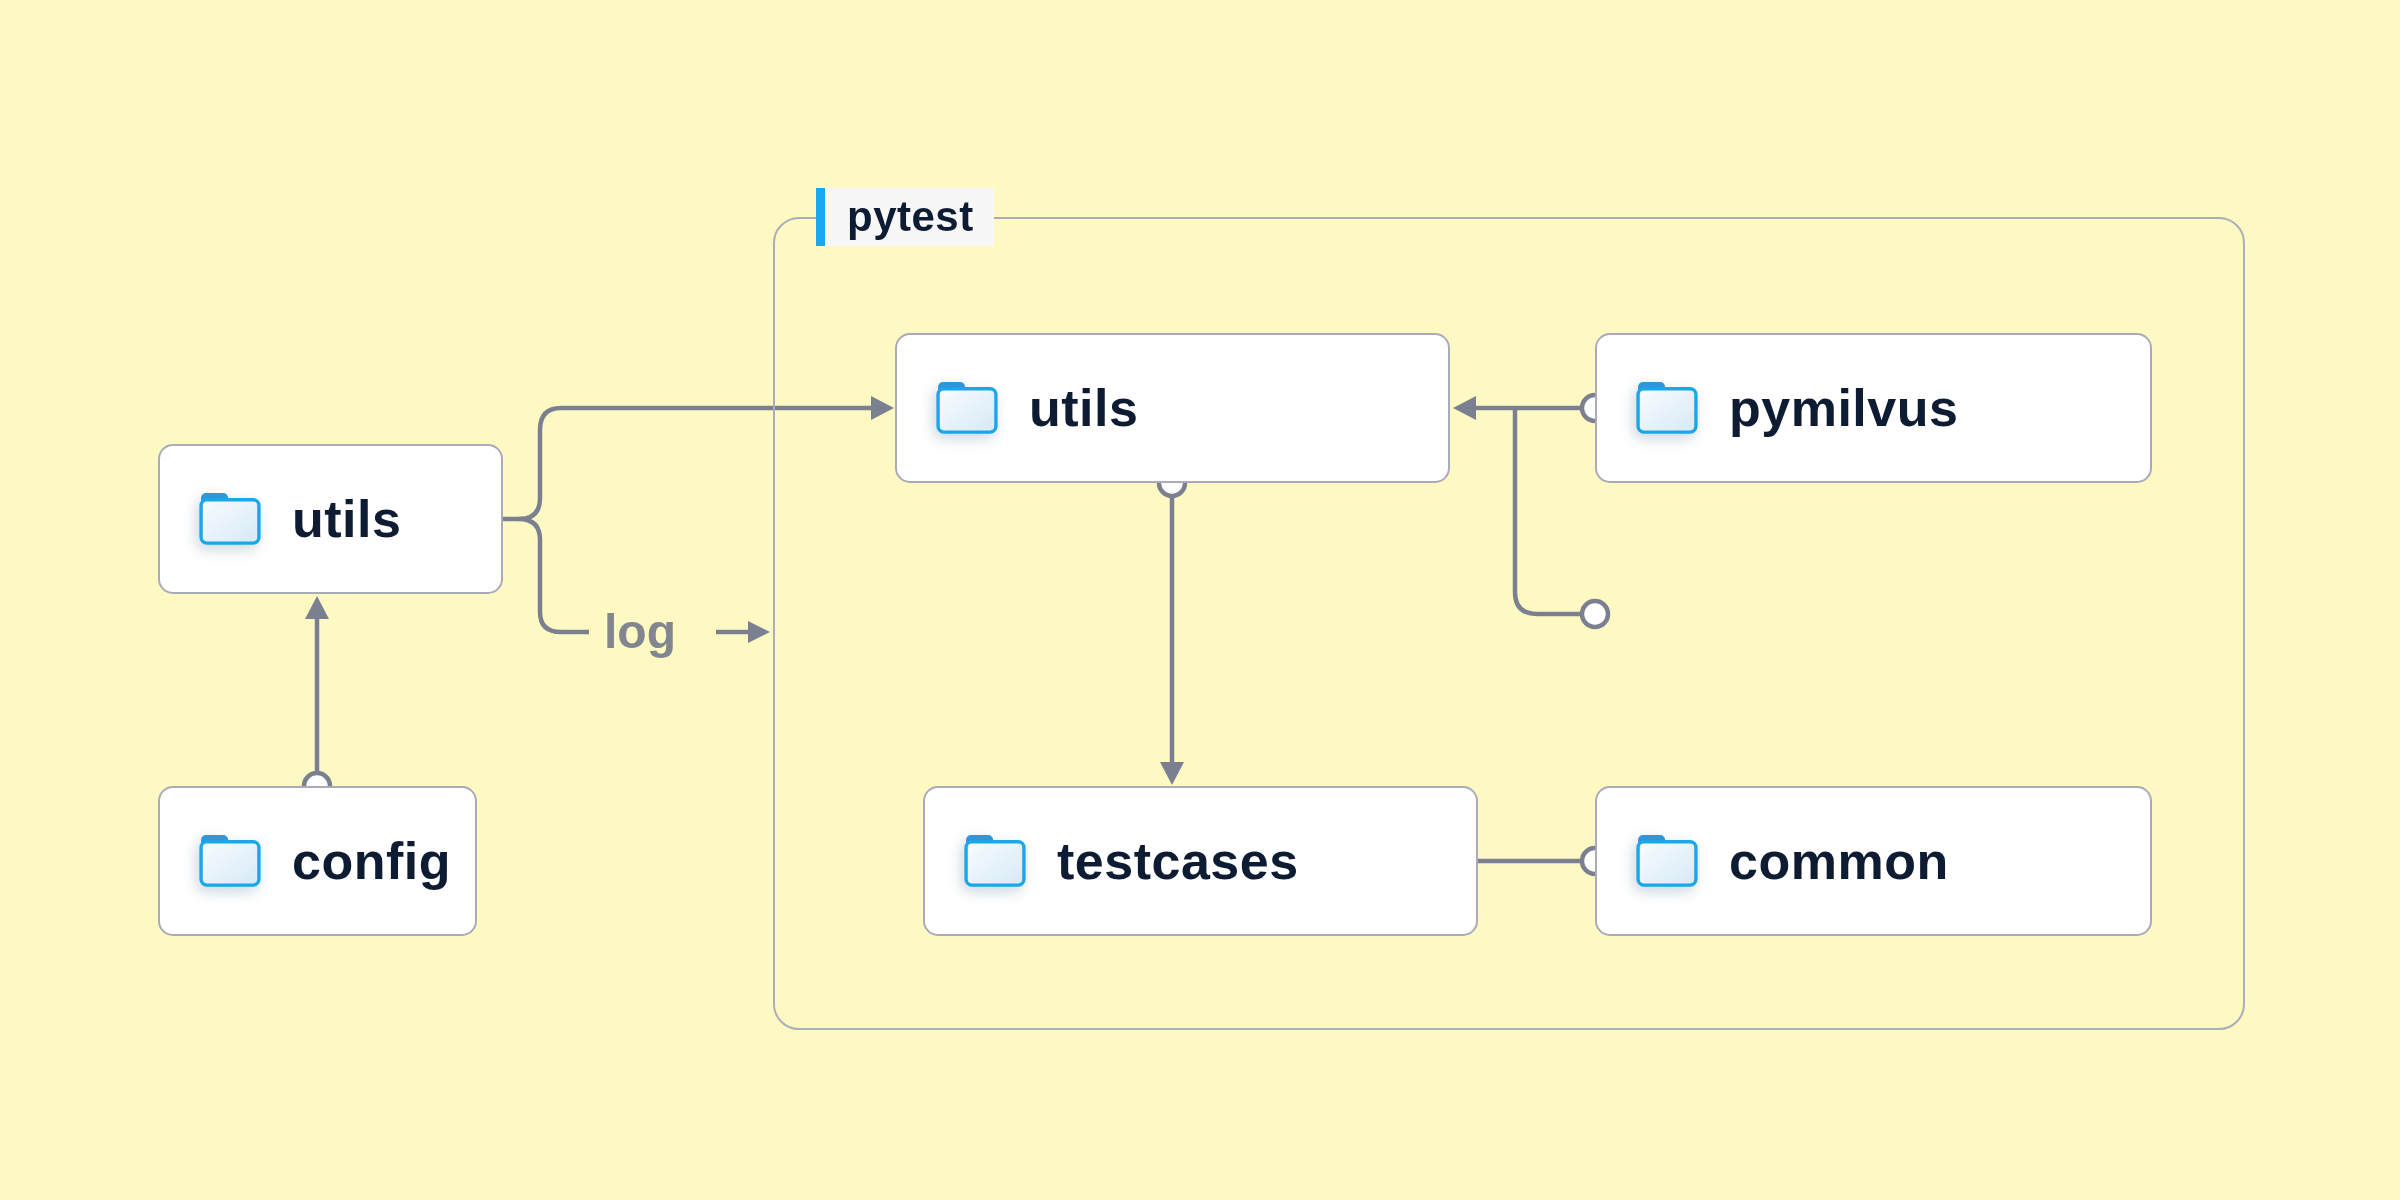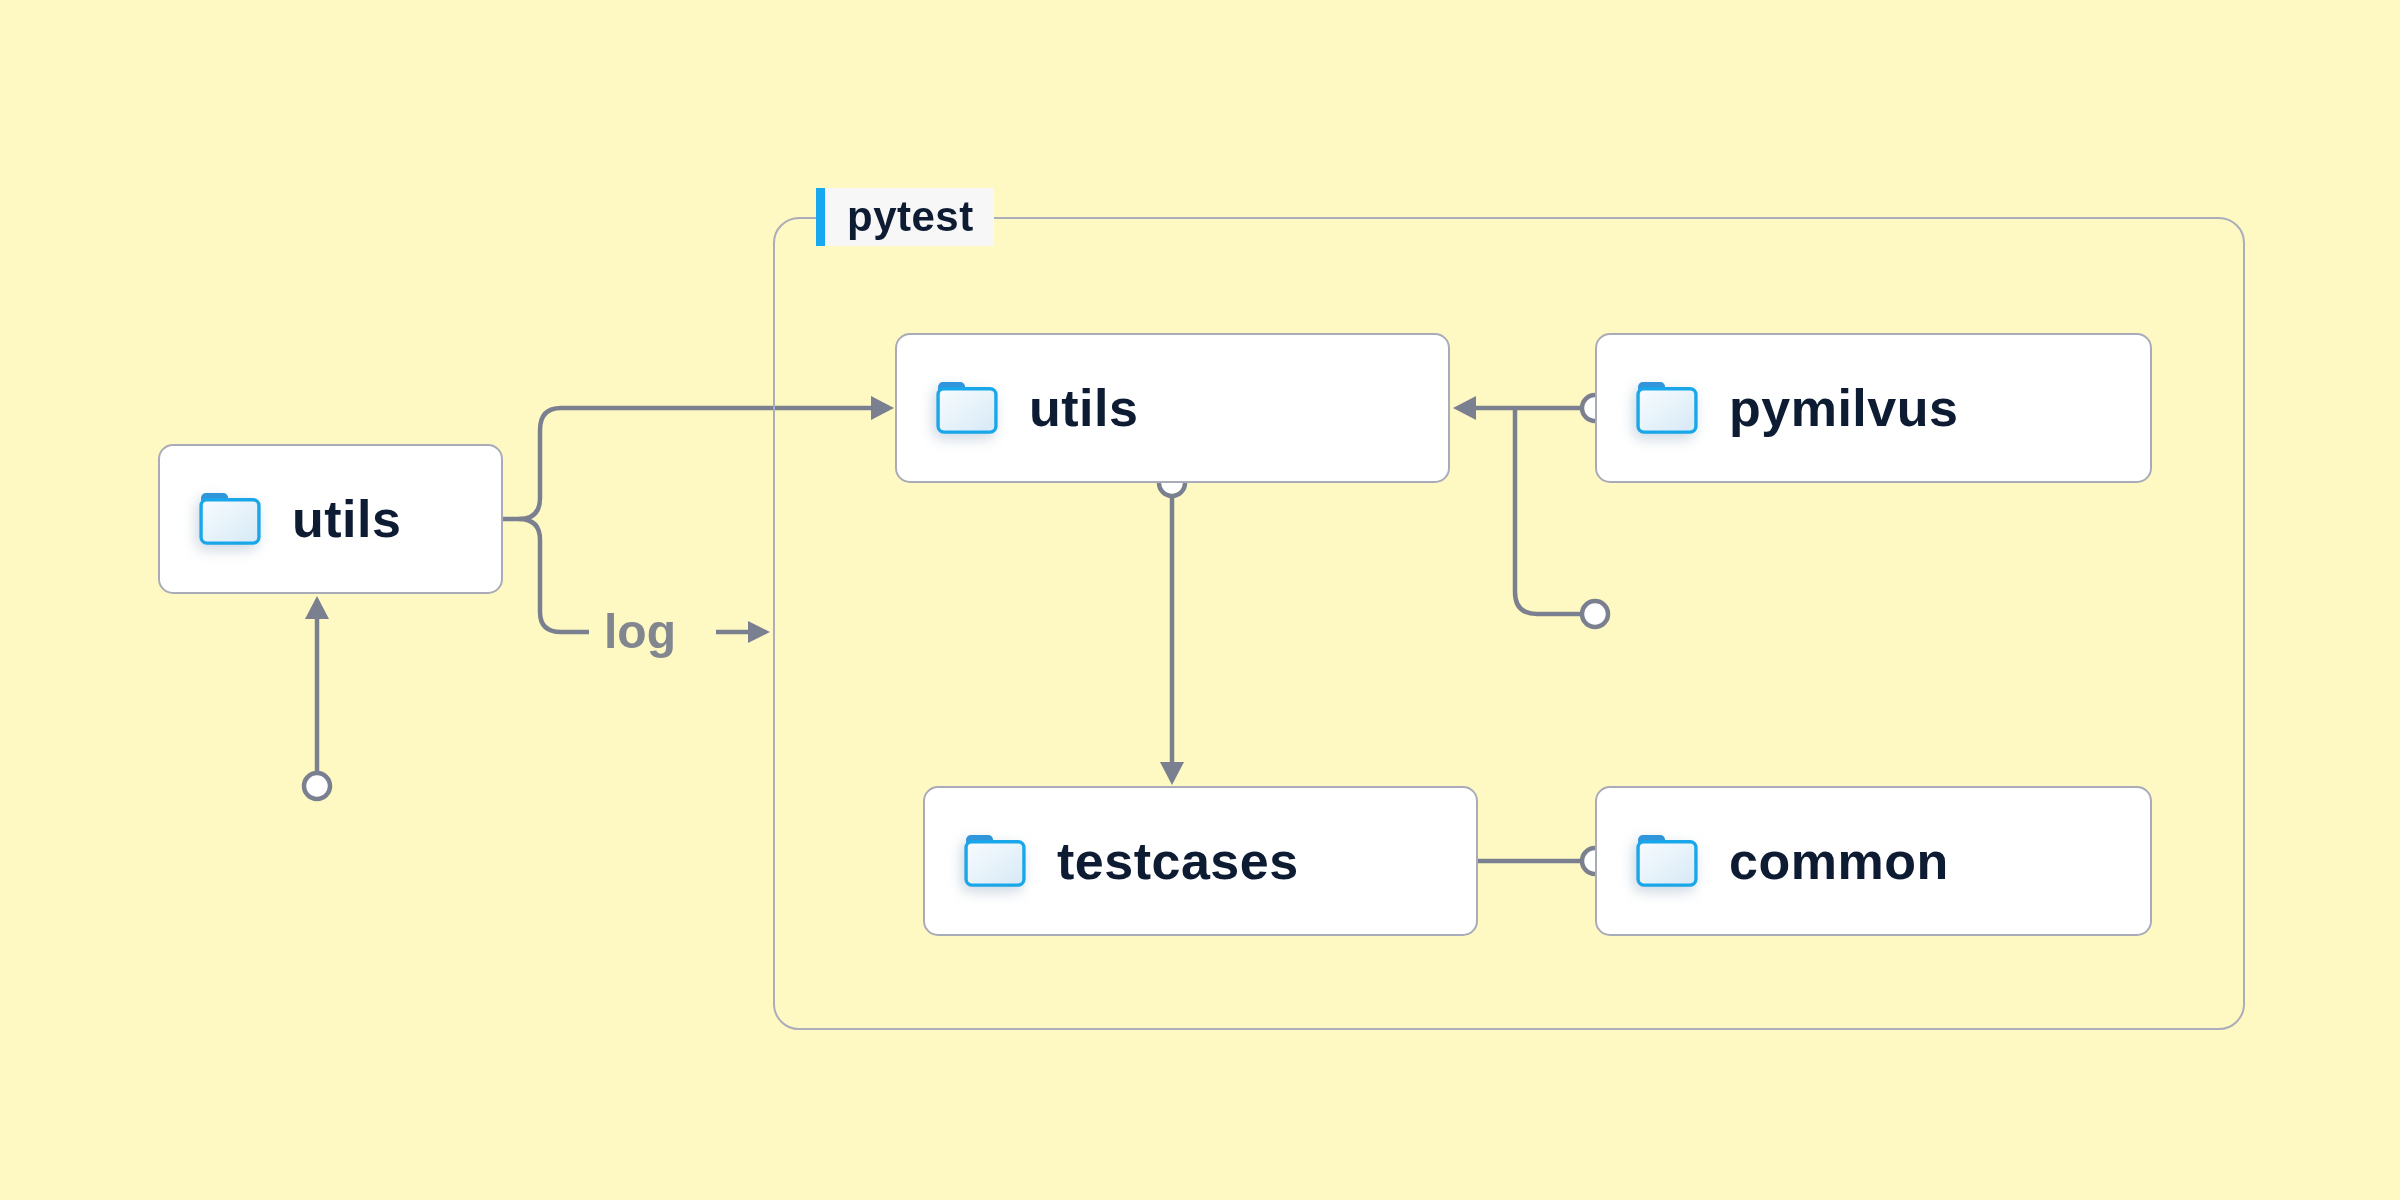--- a/index.html
+++ b/index.html
@@ -120,20 +120,29 @@
   <div class="node" style="left:158px;top:444px;width:345px;">
     <span class="folder">
       <svg width="64" height="54" viewBox="0 0 66 56">
         <rect x="3" y="1" width="28" height="18" rx="5" fill="#3095da"></rect>
         <rect x="3" y="8" width="60" height="45" rx="6" fill="url(#folderGrad)" stroke="#1aa7e9" stroke-width="3.5"></rect>
       </svg>
     </span>
     <span class="label">utils</span>
   </div>
 
+  <div class="node" style="left:158px;top:786px;width:319px;">
+    <span class="folder">
+      <svg width="64" height="54" viewBox="0 0 66 56">
+        <rect x="3" y="1" width="28" height="18" rx="5" fill="#3095da"></rect>
+        <rect x="3" y="8" width="60" height="45" rx="6" fill="url(#folderGrad)" stroke="#1aa7e9" stroke-width="3.5"></rect>
+      </svg>
+    </span>
+    <span class="label">config</span>
+  </div>
 
   <div class="node" style="left:895px;top:333px;width:555px;">
     <span class="folder">
       <svg width="64" height="54" viewBox="0 0 66 56">
         <rect x="3" y="1" width="28" height="18" rx="5" fill="#3095da"></rect>
         <rect x="3" y="8" width="60" height="45" rx="6" fill="url(#folderGrad)" stroke="#1aa7e9" stroke-width="3.5"></rect>
       </svg>
     </span>
     <span class="label">utils</span>
   </div>

